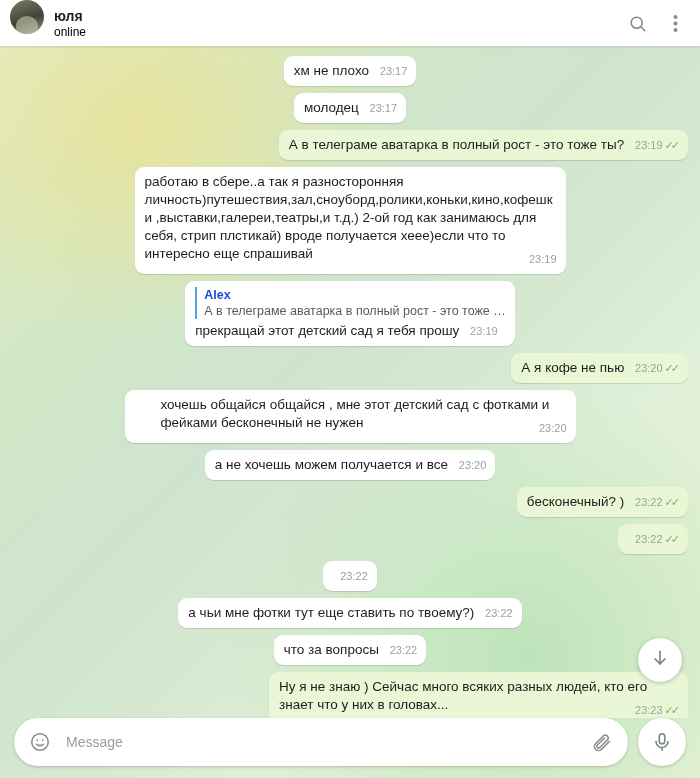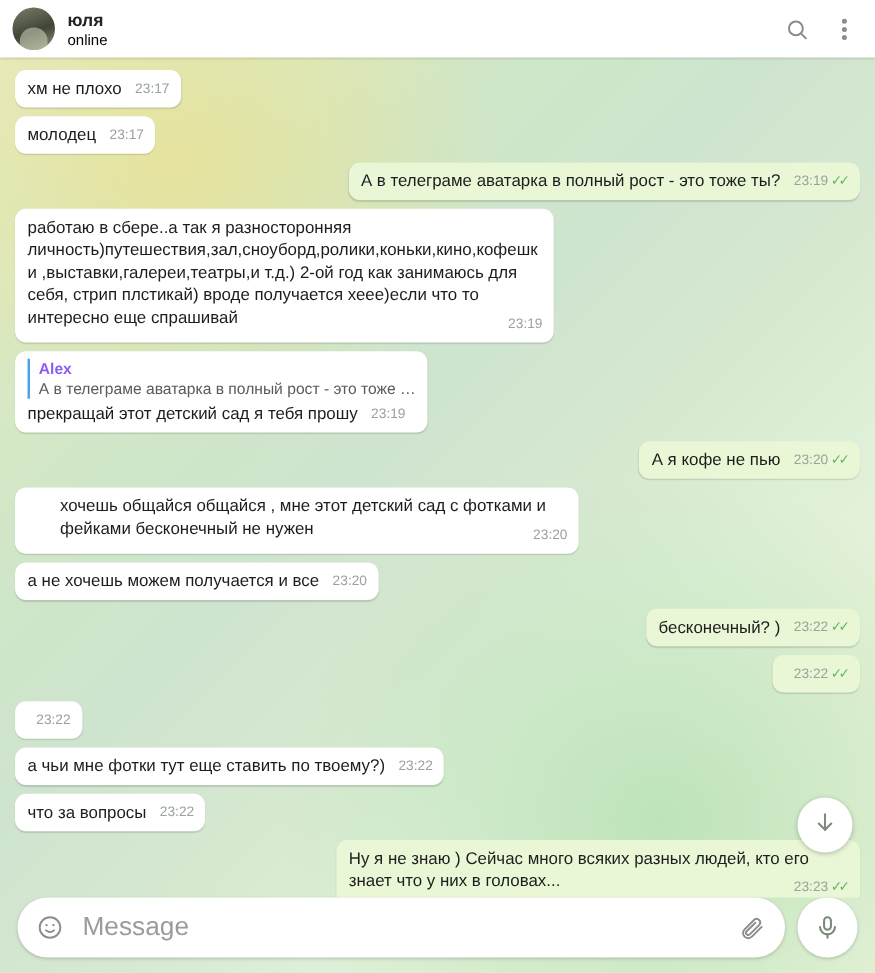--- a/index.html
+++ b/index.html
@@ -40,21 +40,20 @@
     pointer-events: none;
   }
 
   
   .header {
     position: relative;
     z-index: 5;
     height: 46px;
     background: #ffffff;
     display: flex;
-    align-items: center;
     padding: 0 14px 0 10px;
     box-sizing: border-box;
     box-shadow: 0 1px 2px rgba(0,0,0,0.12);
   }
   .avatar {
     width: 34px;
     height: 34px;
     border-radius: 50%;
     background: linear-gradient(160deg, #7a7f6a 0%, #3f4437 55%, #8d9a7c 100%);
     flex: 0 0 auto;
@@ -112,21 +111,21 @@
     padding: 10px 12px 0 12px;
     box-sizing: border-box;
     height: 672px;
     overflow: hidden;
   }
   .row {
     display: flex;
     margin-bottom: 7px;
   }
   .row.out { justify-content: flex-end; }
-  .row.in  { justify-content: flex-start; }
+  .row.in  { justify-content: center; }
 
   .bubble {
     position: relative;
     max-width: 430px;
     border-radius: 9px;
     padding: 6px 9px 6px 10px;
     font-size: 13.5px;
     line-height: 18px;
     color: #1d1d1d;
     box-shadow: 0 1px 1px rgba(0,0,0,0.13);
@@ -160,21 +159,21 @@
 
   
   .reply {
     border-left: 2px solid #4da3e8;
     padding-left: 7px;
     margin-bottom: 3px;
     max-width: 330px;
   }
   .reply-name {
     font-size: 12.5px;
-    color: #8b5cf6;
+    color: #1d4ed8;
     font-weight: bold;
     line-height: 16px;
   }
   .reply-text {
     font-size: 12.5px;
     color: #5a5a5a;
     line-height: 16px;
     white-space: nowrap;
     overflow: hidden;
     text-overflow: ellipsis;
@@ -226,21 +225,21 @@
     width: 24px; height: 24px;
     flex: 0 0 auto;
     color: #8d8d8d;
     display: flex; align-items: center; justify-content: center;
     cursor: pointer;
   }
   .msg-input {
     flex: 1 1 auto;
     border: none;
     outline: none;
-    font-size: 21px;
+    font-size: 14px;
     color: #222;
     font-family: "Liberation Sans", sans-serif;
     margin-left: 12px;
     background: transparent;
   }
   .msg-input::placeholder { color: #9b9b9b; }
   .attach {
     width: 24px; height: 24px;
     color: #8d8d8d;
     flex: 0 0 auto;

